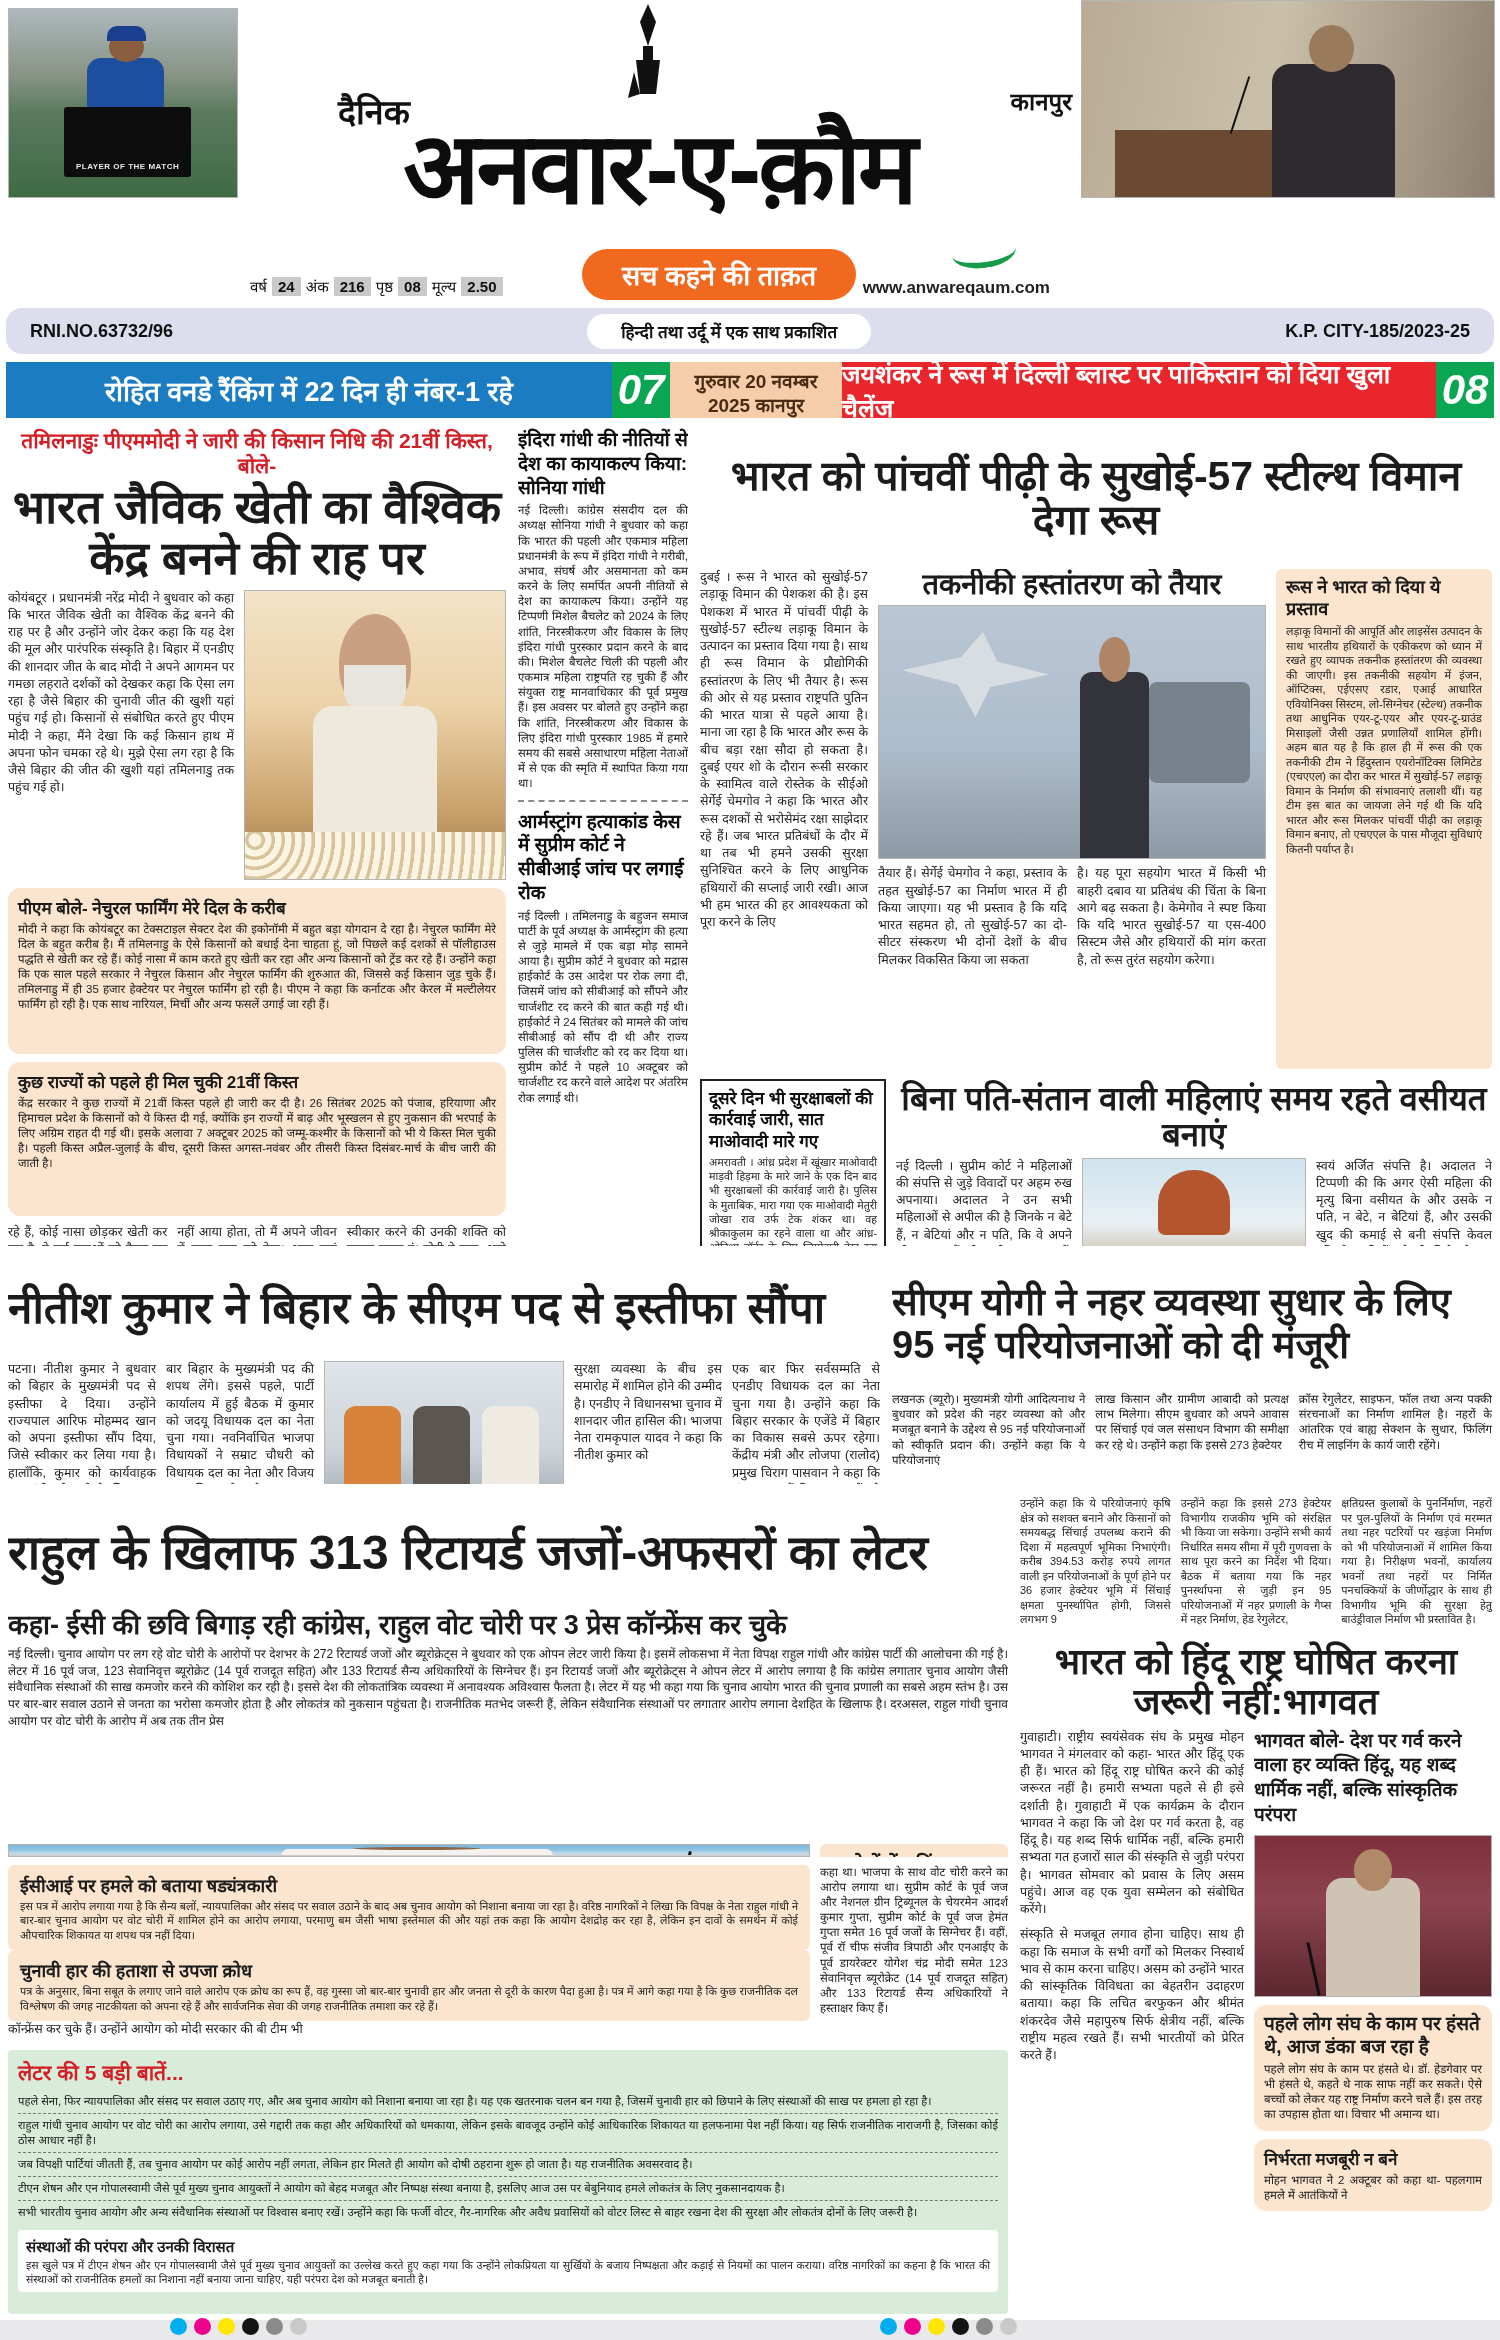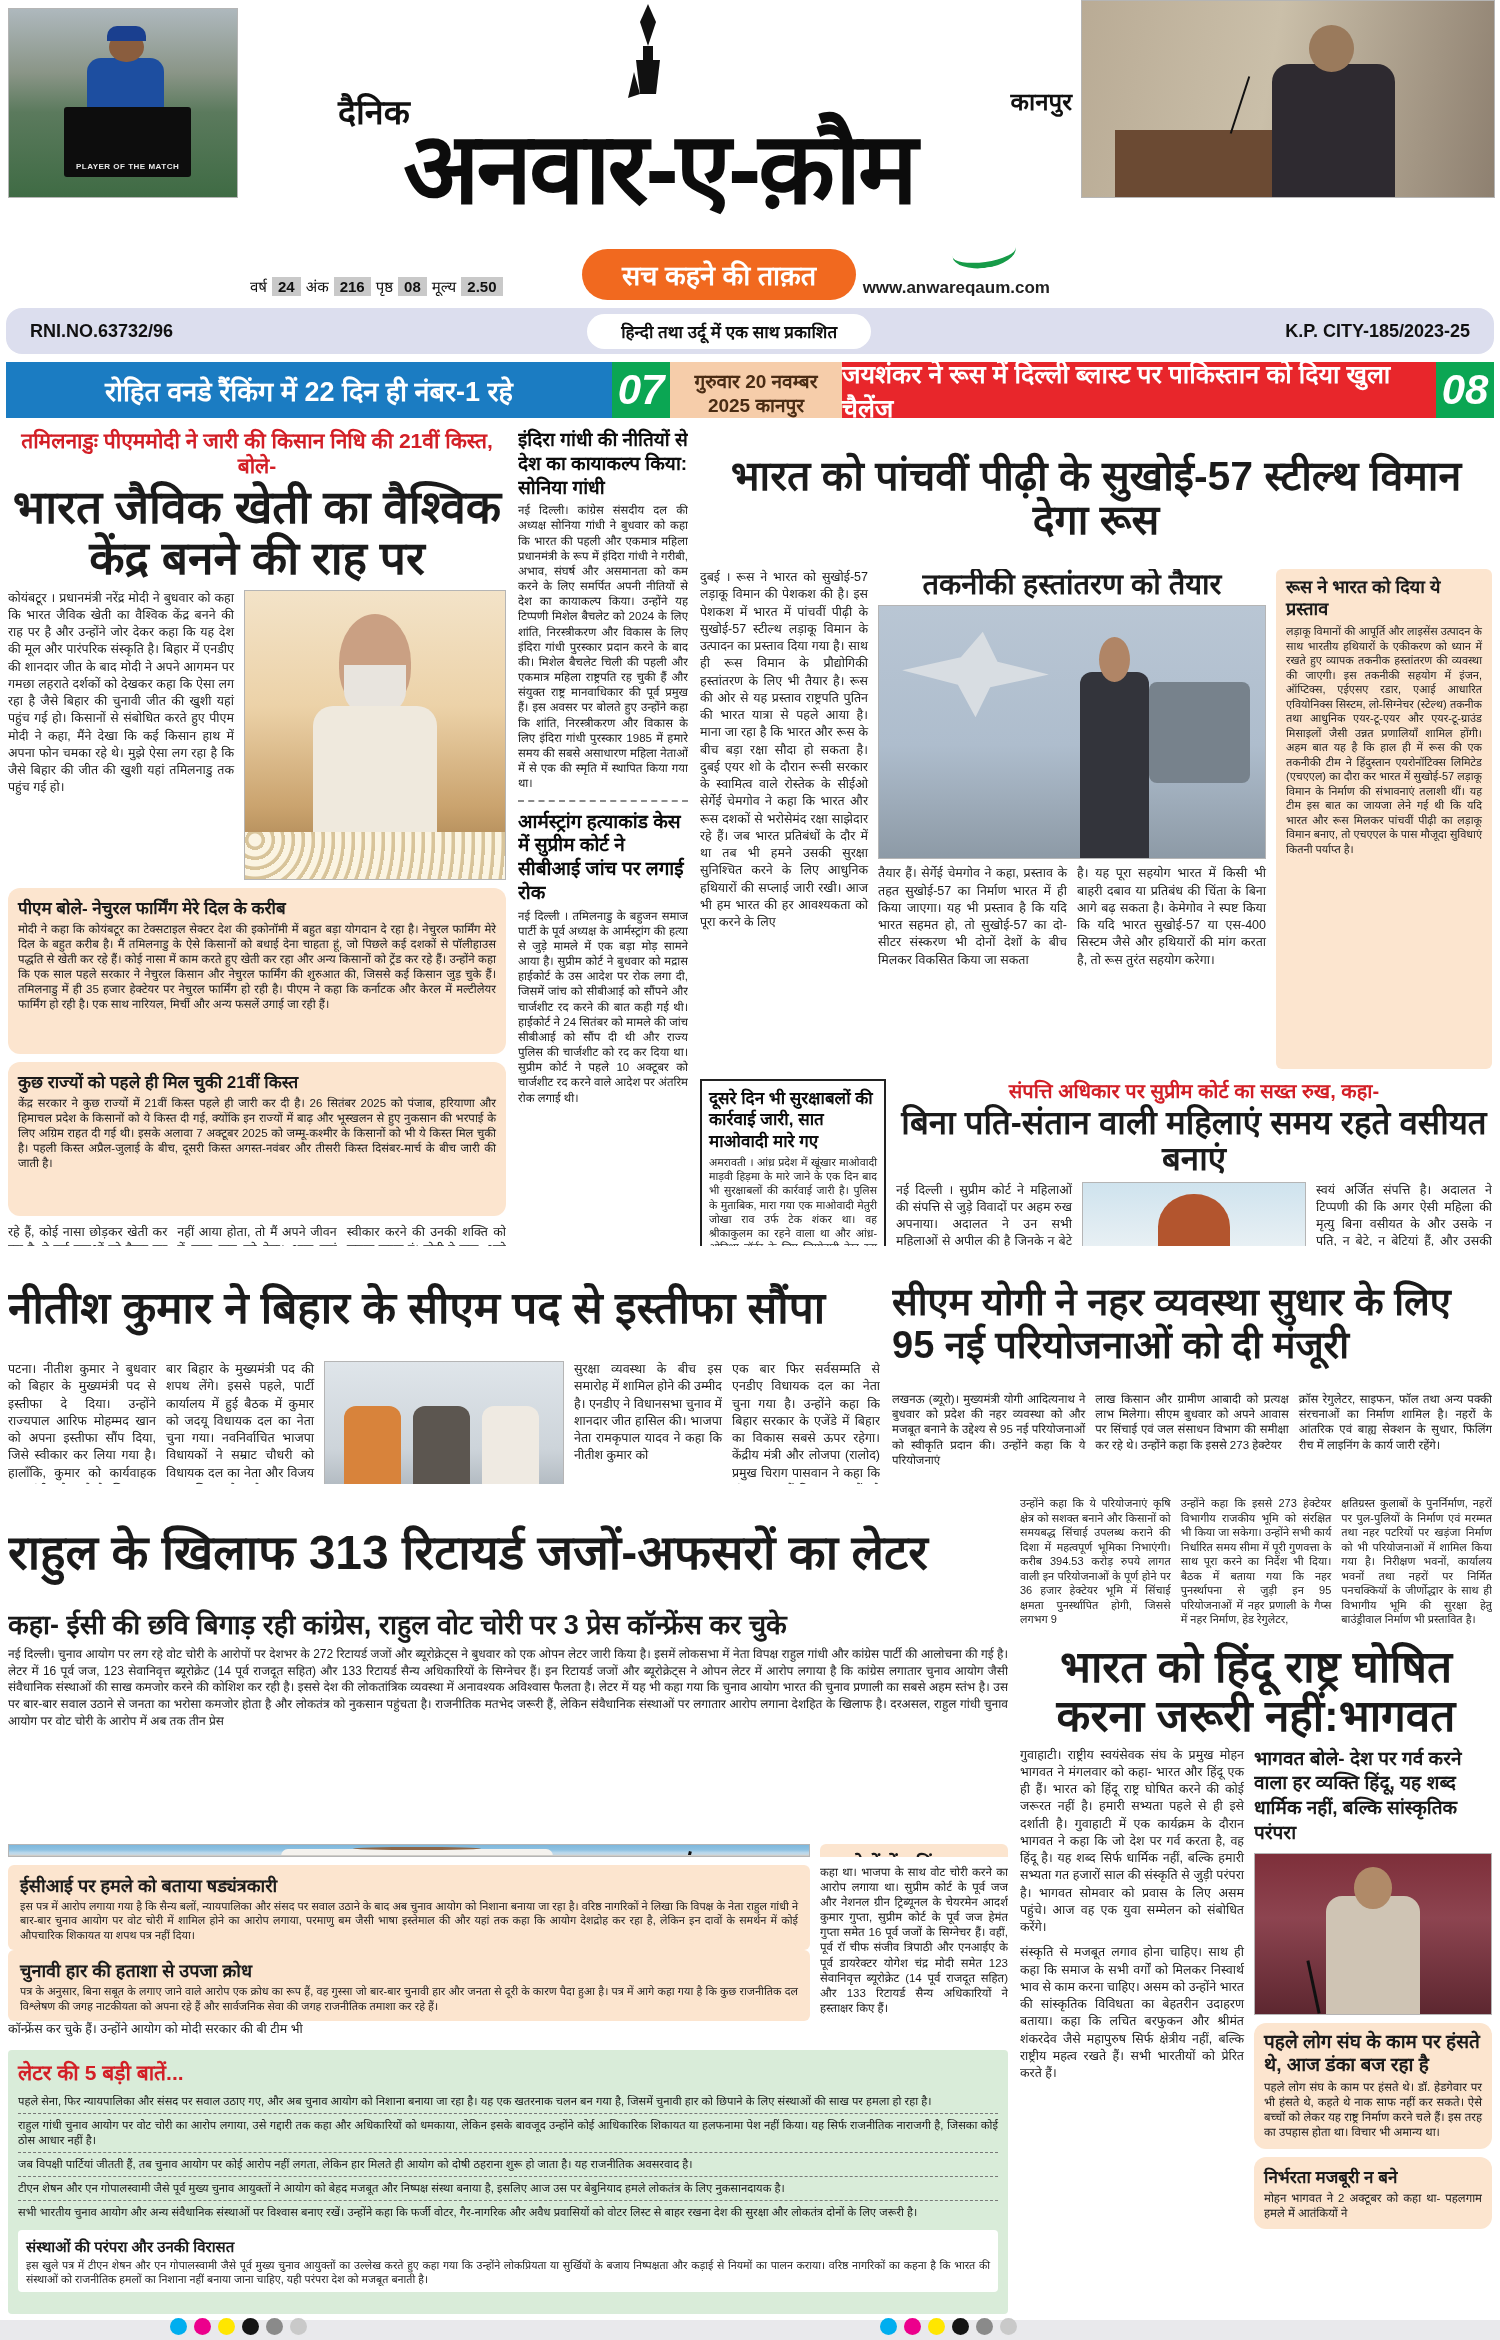--- a/index.html
+++ b/index.html
@@ -112,21 +112,21 @@
   .rh-sel .bt{font-weight:800;font-size:20px;line-height:1.25;margin-bottom:4px;}
   .rh-box{background:#fce5cf;border-radius:6px;padding:8px 12px;overflow:hidden;}
   .rh-box .bt{font-weight:800;font-size:18px;margin-bottom:2px;}
   .rh-green{flex:0 0 248px;background:#d9ecd9;border-radius:4px;padding:8px 10px;overflow:hidden;}
   .rh-green .gt{color:#d31f26;font-weight:800;font-size:21px;margin-bottom:4px;}
   .rh-green .pt{font-size:11.3px;line-height:1.32;text-align:justify;padding:4px 0;border-bottom:1px dashed #777;}
   .rh-green .white{background:#fff;border-radius:4px;padding:6px 8px;margin-top:6px;}
   .rh-green .white .bt{font-weight:800;font-size:15px;margin-bottom:2px;}
   .bhagwat{flex:1;overflow:hidden;}
   .yogi-cont{display:flex;gap:10px;height:138px;overflow:hidden;}
-  .h-bhag{font-size:44px;font-weight:800;text-align:center;line-height:1.12;margin:8px 0 6px;}
+  .h-bhag{font-size:36px;font-weight:800;text-align:center;line-height:1.12;margin:8px 0 6px;}
   .bh-grid{display:flex;gap:10px;height:612px;overflow:hidden;}
   .bh-col1{flex:1;}
   .bh-right{flex:0 0 238px;display:flex;flex-direction:column;gap:8px;overflow:hidden;}
   .standfirst{font-weight:800;font-size:19px;line-height:1.3;}
   .ph-bhag{height:160px;background:linear-gradient(#7e2f3a 0%,#8d4450 40%,#5d2730 100%);}
   .ph-bhag .fig{position:absolute;left:30%;top:26%;width:40%;height:74%;background:#cfc4b4;border-radius:16px 16px 0 0;}
   .ph-bhag .head5{position:absolute;left:42%;top:8%;width:16%;height:26%;background:#b08a68;border-radius:50%;}
   .ph-bhag .mic3{position:absolute;left:24%;bottom:0;width:3px;height:54px;background:#111;transform:rotate(-12deg);}
   
   .footbar{position:absolute;left:0;bottom:0;width:100%;height:20px;background:#e9e9ec;}
@@ -266,21 +266,20 @@
             </aside>
           </div>
         </article>
 
         <div class="rowA-bottom">
           <aside class="maoist">
             <div class="subhead-b" style="font-size:17px">दूसरे दिन भी सुरक्षाबलों की कार्रवाई जारी, सात माओवादी मारे गए</div>
             <div class="body small" style="margin-top:3px;font-size:10.8px">अमरावती । आंध्र प्रदेश में खूंखार माओवादी माड़वी हिड़मा के मारे जाने के एक दिन बाद भी सुरक्षाबलों की कार्रवाई जारी है। पुलिस के मुताबिक, मारा गया एक माओवादी मेतुरी जोखा राव उर्फ टेक शंकर था। वह श्रीकाकुलम का रहने वाला था और आंध्र-ओडिशा बॉर्डर के लिए जिम्मेदारी देख रहा था। वह तकनीकी मामलों का जानकार था।</div>
           </aside>
           <article class="property">
-            <div class="kicker" style="font-size:20px">संपत्ति अधिकार पर सुप्रीम कोर्ट का सख्त रुख, कहा-</div>
             <h2 class="h-prop">बिना पति-संतान वाली महिलाएं समय रहते वसीयत बनाएं</h2>
             <div class="row">
               <div class="body" style="flex:1">नई दिल्ली । सुप्रीम कोर्ट ने महिलाओं की संपत्ति से जुड़े विवादों पर अहम रुख अपनाया। अदालत ने उन सभी महिलाओं से अपील की है जिनके न बेटे हैं, न बेटियां और न पति, कि वे अपने जीवनकाल में ही वसीयत बनवा लें, ताकि भविष्य में उनके मायके और ससुराल पक्ष के बीच होने वाले संभावित कानूनी विवादों से बचा जा सके। शीर्ष अदालत ने कहा कि हिंदू उत्तराधिकार अधिनियम, 1956 बनाए जाने के समय संसद ने यह माना होगा कि महिलाओं के पास स्वयं अर्जित संपत्ति नहीं होगी, लेकिन पिछले दशकों में महिलाओं ने जो प्रगति की है, उसे</div>
               <div style="flex:0 0 224px" class="clip">
                 <div class="photo ph-sc">
                   <div class="dome"></div>
 
                 </div>
               </div>
               <div class="body" style="flex:1">स्वयं अर्जित संपत्ति है। अदालत ने टिप्पणी की कि अगर ऐसी महिला की मृत्यु बिना वसीयत के और उसके न पति, न बेटे, न बेटियां हैं, और उसकी खुद की कमाई से बनी संपत्ति केवल पति के वारिसों को ही मिले तो यह स्थिति उसके मायके पक्ष के लिए परेशानी पैदा कर सकती है। शीर्ष अदालत ने यह टिप्पणी धारा 15(1)(इ) को चुनौती देने वाली एक महिला अधिवक्ता स्निधा मेहरा की जनहित याचिका पर सुनवाई के दौरान की। जस्टिस बी.वी. नागरत्ना और जस्टिस आर. महादेवन की पीठ ने मामले का निपटारा करते हुए यह सुझाव दिए।</div>

